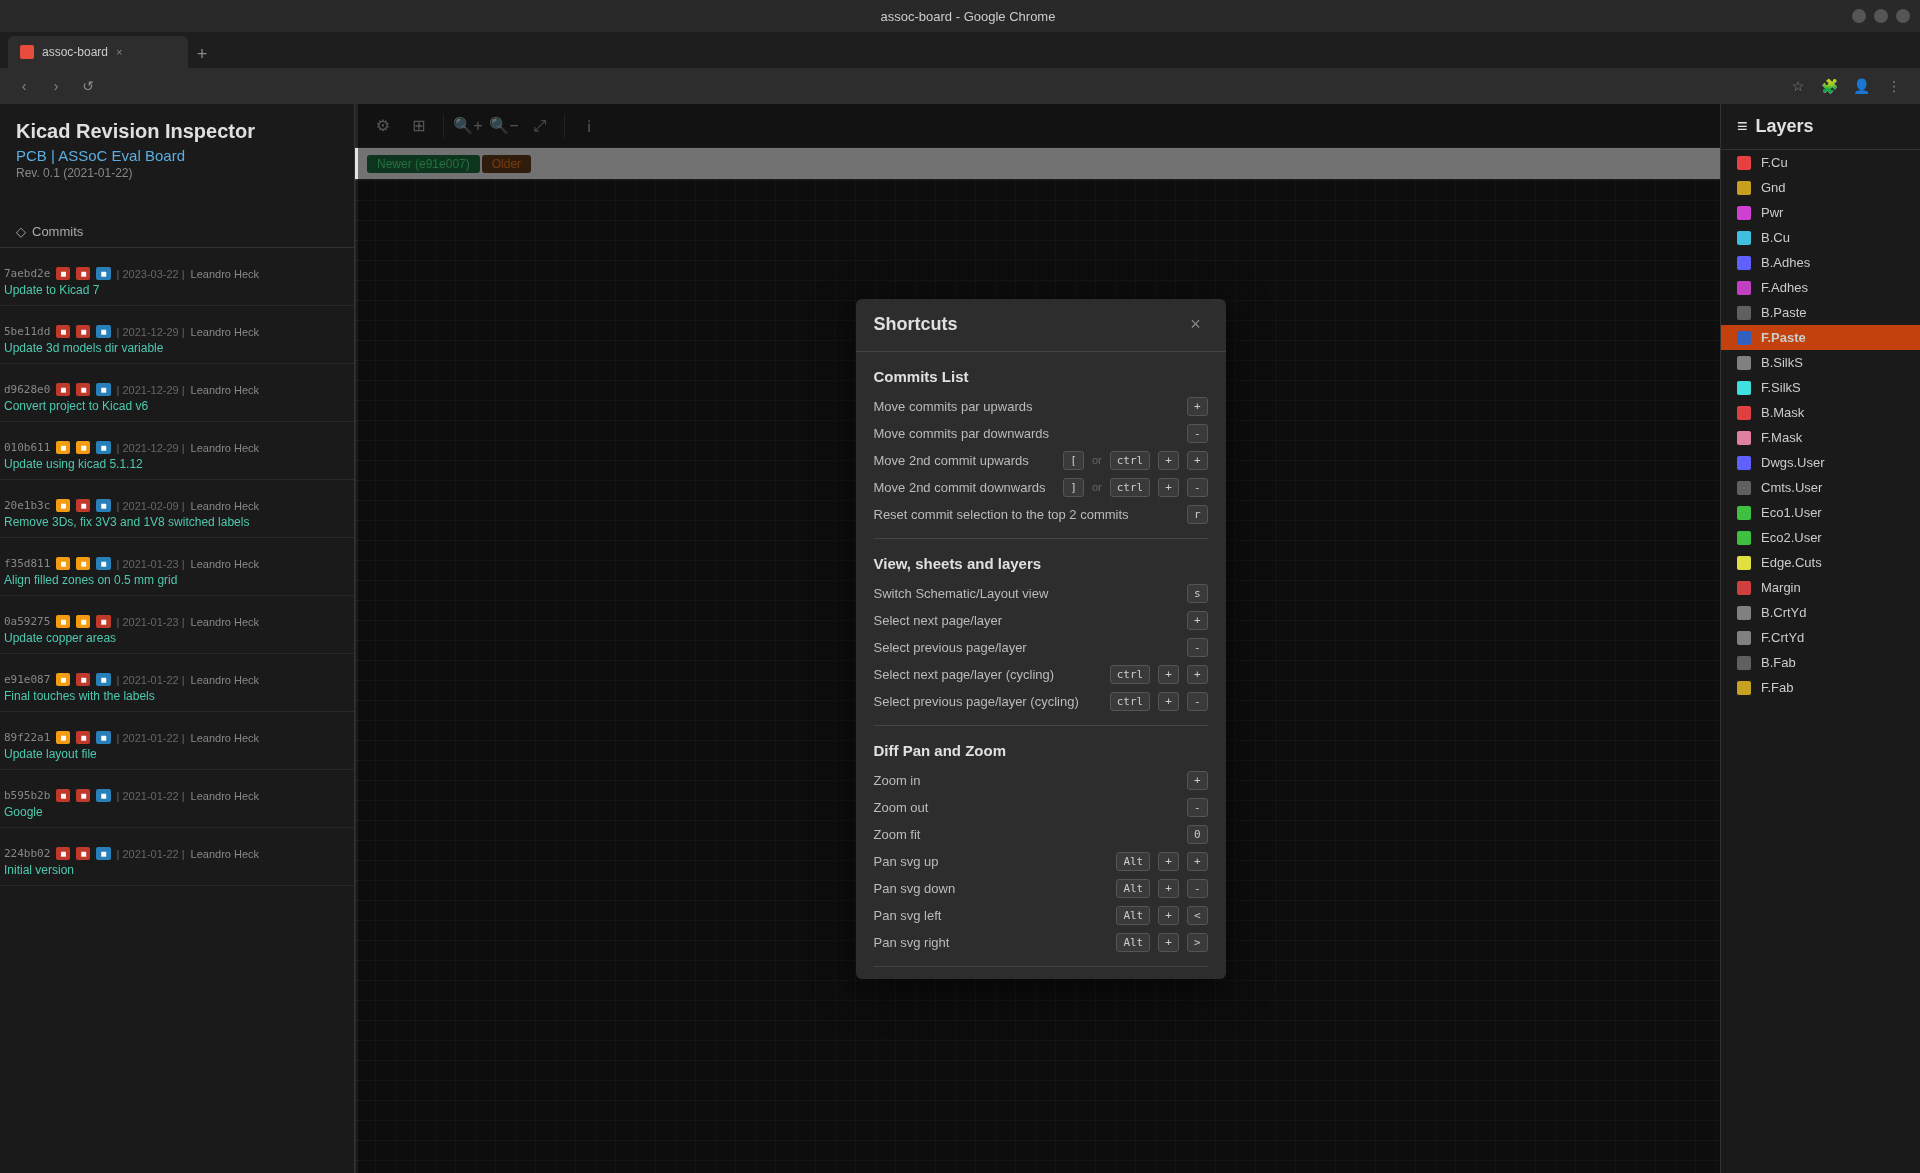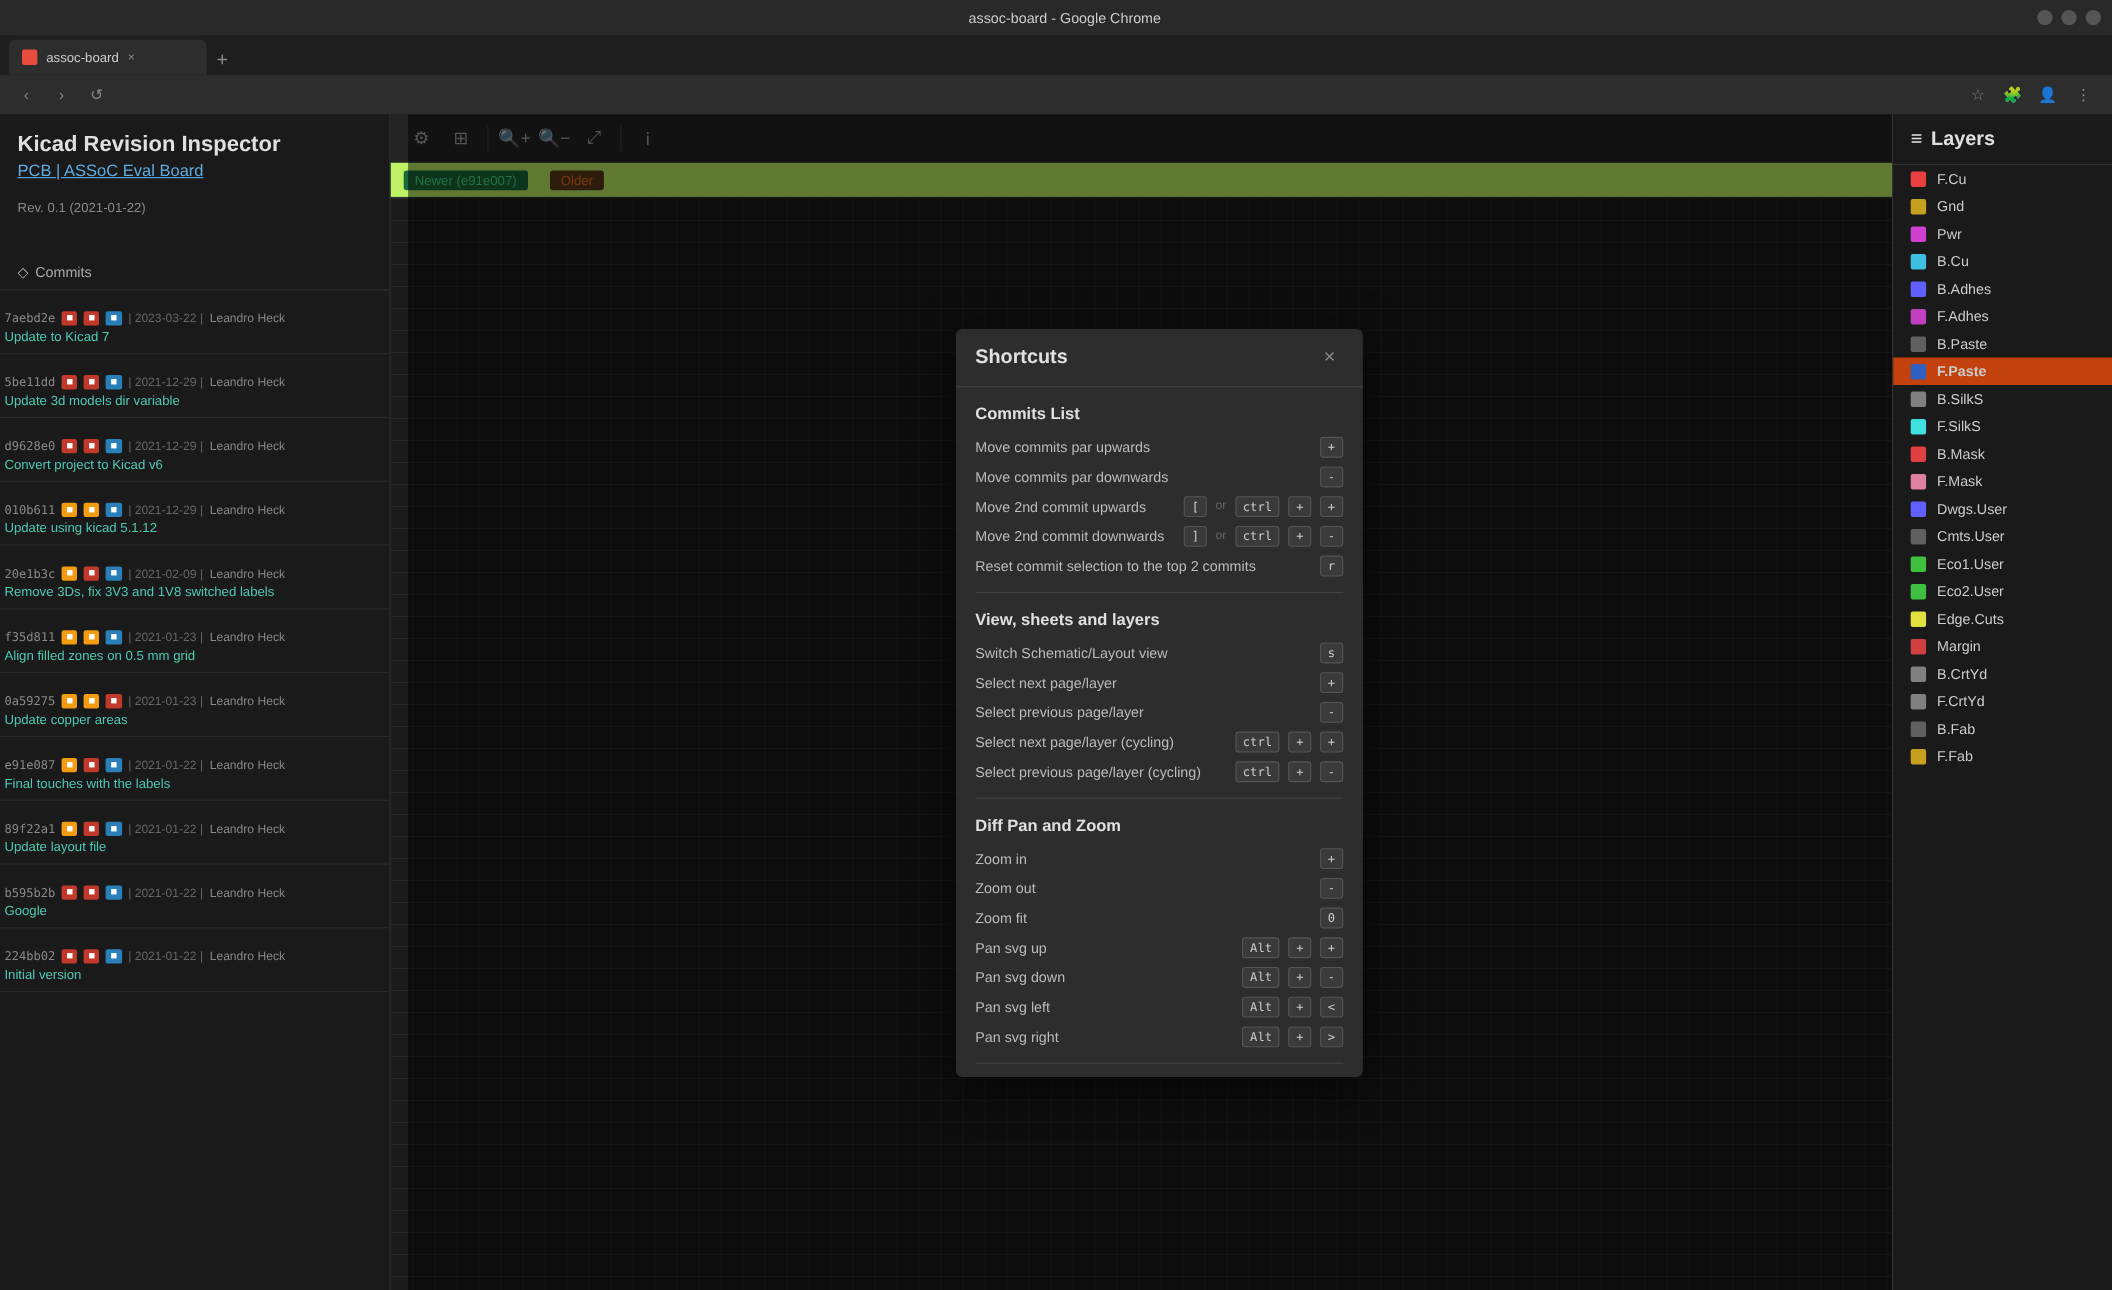--- a/index.html
+++ b/index.html
@@ -25,56 +25,56 @@
     .browser-actions { display: flex; gap: 4px; margin-left: auto; }
     .browser-action-btn { width: 28px; height: 28px; display: flex; align-items: center; justify-content: center; color: #888; font-size: 14px; cursor: pointer; border-radius: 4px; }
 
     
     .app-layout { display: flex; height: calc(1173px - 104px); }
 
     
     .sidebar { width: 355px; background: #1a1a1a; border-right: 1px solid #333; display: flex; flex-direction: column; overflow: hidden; flex-shrink: 0; }
     .sidebar-header { padding: 16px 16px 8px; }
     .app-title { font-size: 20px; font-weight: 600; color: #e0e0e0; margin-bottom: 4px; }
-    .board-title { color: #5dade2; font-size: 15px; font-weight: 500; margin-bottom: 18px; text-decoration: underline; }
+    .board-title { color: #5dade2; font-size: 15px; font-weight: 500; margin-bottom: 2px; }
     .board-rev { color: #888; font-size: 12px; margin-bottom: 28px; }
     .commits-header { display: flex; align-items: center; gap: 6px; padding: 8px 16px; color: #aaa; font-size: 13px; border-bottom: 1px solid #333; }
     .commits-list { overflow-y: auto; flex: 1; }
     .commit-item { padding: 8px 4px; border-bottom: 1px solid #2a2a2a; cursor: pointer; margin-top: 11px; }
     .commit-meta { display: flex; align-items: center; gap: 6px; margin-bottom: 3px; flex-wrap: wrap; }
     .commit-hash { color: #888; font-size: 11px; font-family: monospace; }
     .commit-badge { padding: 1px 4px; border-radius: 2px; font-size: 10px; }
     .badge-red { background: #c0392b; color: white; }
     .badge-yellow { background: #f39c12; color: white; }
     .badge-blue { background: #2980b9; color: white; }
     .commit-date { color: #666; font-size: 11px; }
     .commit-author { color: #888; font-size: 11px; }
     .commit-msg { color: #4ec9b0; font-size: 12px; }
 
     
     .main-content { flex: 1; background: #1e1e1e; position: relative; overflow: hidden; }
     .toolbar { height: 44px; background: #252525; display: flex; align-items: center; padding: 0 12px; gap: 4px; border-bottom: 1px solid #333; }
     .toolbar-btn { width: 32px; height: 32px; display: flex; align-items: center; justify-content: center; border-radius: 4px; cursor: pointer; color: #aaa; font-size: 16px; border: none; background: transparent; }
     .toolbar-separator { width: 1px; height: 24px; background: #444; margin: 0 4px; }
-    .diff-bar { height: 32px; background: #bef264; display: flex; align-items: center; padding: 0 12px; gap: 20px; border-bottom: 1px solid #333; }
+    .diff-bar { height: 32px; background: #e5e5e5; display: flex; align-items: center; padding: 0 12px; gap: 2px; border-bottom: 1px solid #333; }
     .diff-badge { padding: 2px 10px; border-radius: 3px; font-size: 12px; }
     .badge-newer { background: #1a6b3a; color: #4ade80; }
     .badge-older { background: #5c3a1a; color: #f97316; }
     .canvas-area { width: 100%; height: calc(100% - 76px); background: #1a1a1a; display: flex; align-items: center; justify-content: center; position: relative; }
 
     
     .layers-panel { width: 200px; background: #1a1a1a; border-left: 1px solid #333; overflow-y: auto; flex-shrink: 0; }
     .layers-header { padding: 12px 16px; font-size: 18px; font-weight: 600; color: #e0e0e0; display: flex; align-items: center; gap: 8px; border-bottom: 1px solid #333; }
     .layer-item { display: flex; align-items: center; gap: 10px; padding: 5px 16px; cursor: pointer; }
     .layer-item.active { background: #c2410c; font-weight: bold; }
     .layer-color { width: 14px; height: 14px; border-radius: 2px; flex-shrink: 0; }
     .layer-name { font-size: 13px; color: #ccc; }
 
     
-    .modal-overlay { position: absolute; top: 0; left: 16px; width: 100%; height: 100%; background: rgba(0,0,0,0.5); display: flex; align-items: center; justify-content: center; z-index: 100; }
+    .modal-overlay { position: absolute; top: 0; left: 3px; width: 100%; height: 100%; background: rgba(0,0,0,0.5); display: flex; align-items: center; justify-content: center; z-index: 100; }
     .modal { background: #2d2d2d; border-radius: 6px; width: 370px; max-height: 680px; overflow-y: auto; box-shadow: 0 10px 40px rgba(0,0,0,0.6); }
     .modal-header { display: flex; align-items: center; justify-content: space-between; padding: 14px 18px; border-bottom: 1px solid #444; }
     .modal-title { font-size: 18px; font-weight: 600; color: #e0e0e0; }
     .modal-close { background: none; border: none; color: #888; font-size: 18px; cursor: pointer; width: 24px; height: 24px; display: flex; align-items: center; justify-content: center; }
     .modal-body { padding: 0 18px 18px; }
     .shortcut-section { margin-top: 16px; }
     .shortcut-section-title { font-size: 15px; font-weight: 600; color: #e0e0e0; margin-bottom: 12px; }
     .shortcut-row { display: flex; align-items: center; justify-content: flex-end; margin-bottom: 8px; gap: 8px; }
     .shortcut-key { background: #3a3a3a; border: 1px solid #555; border-radius: 3px; padding: 2px 6px; font-size: 11px; color: #ccc; font-family: monospace; white-space: nowrap; }
     .shortcut-desc { color: #bbb; font-size: 13px; flex: 1; text-align: left; }

